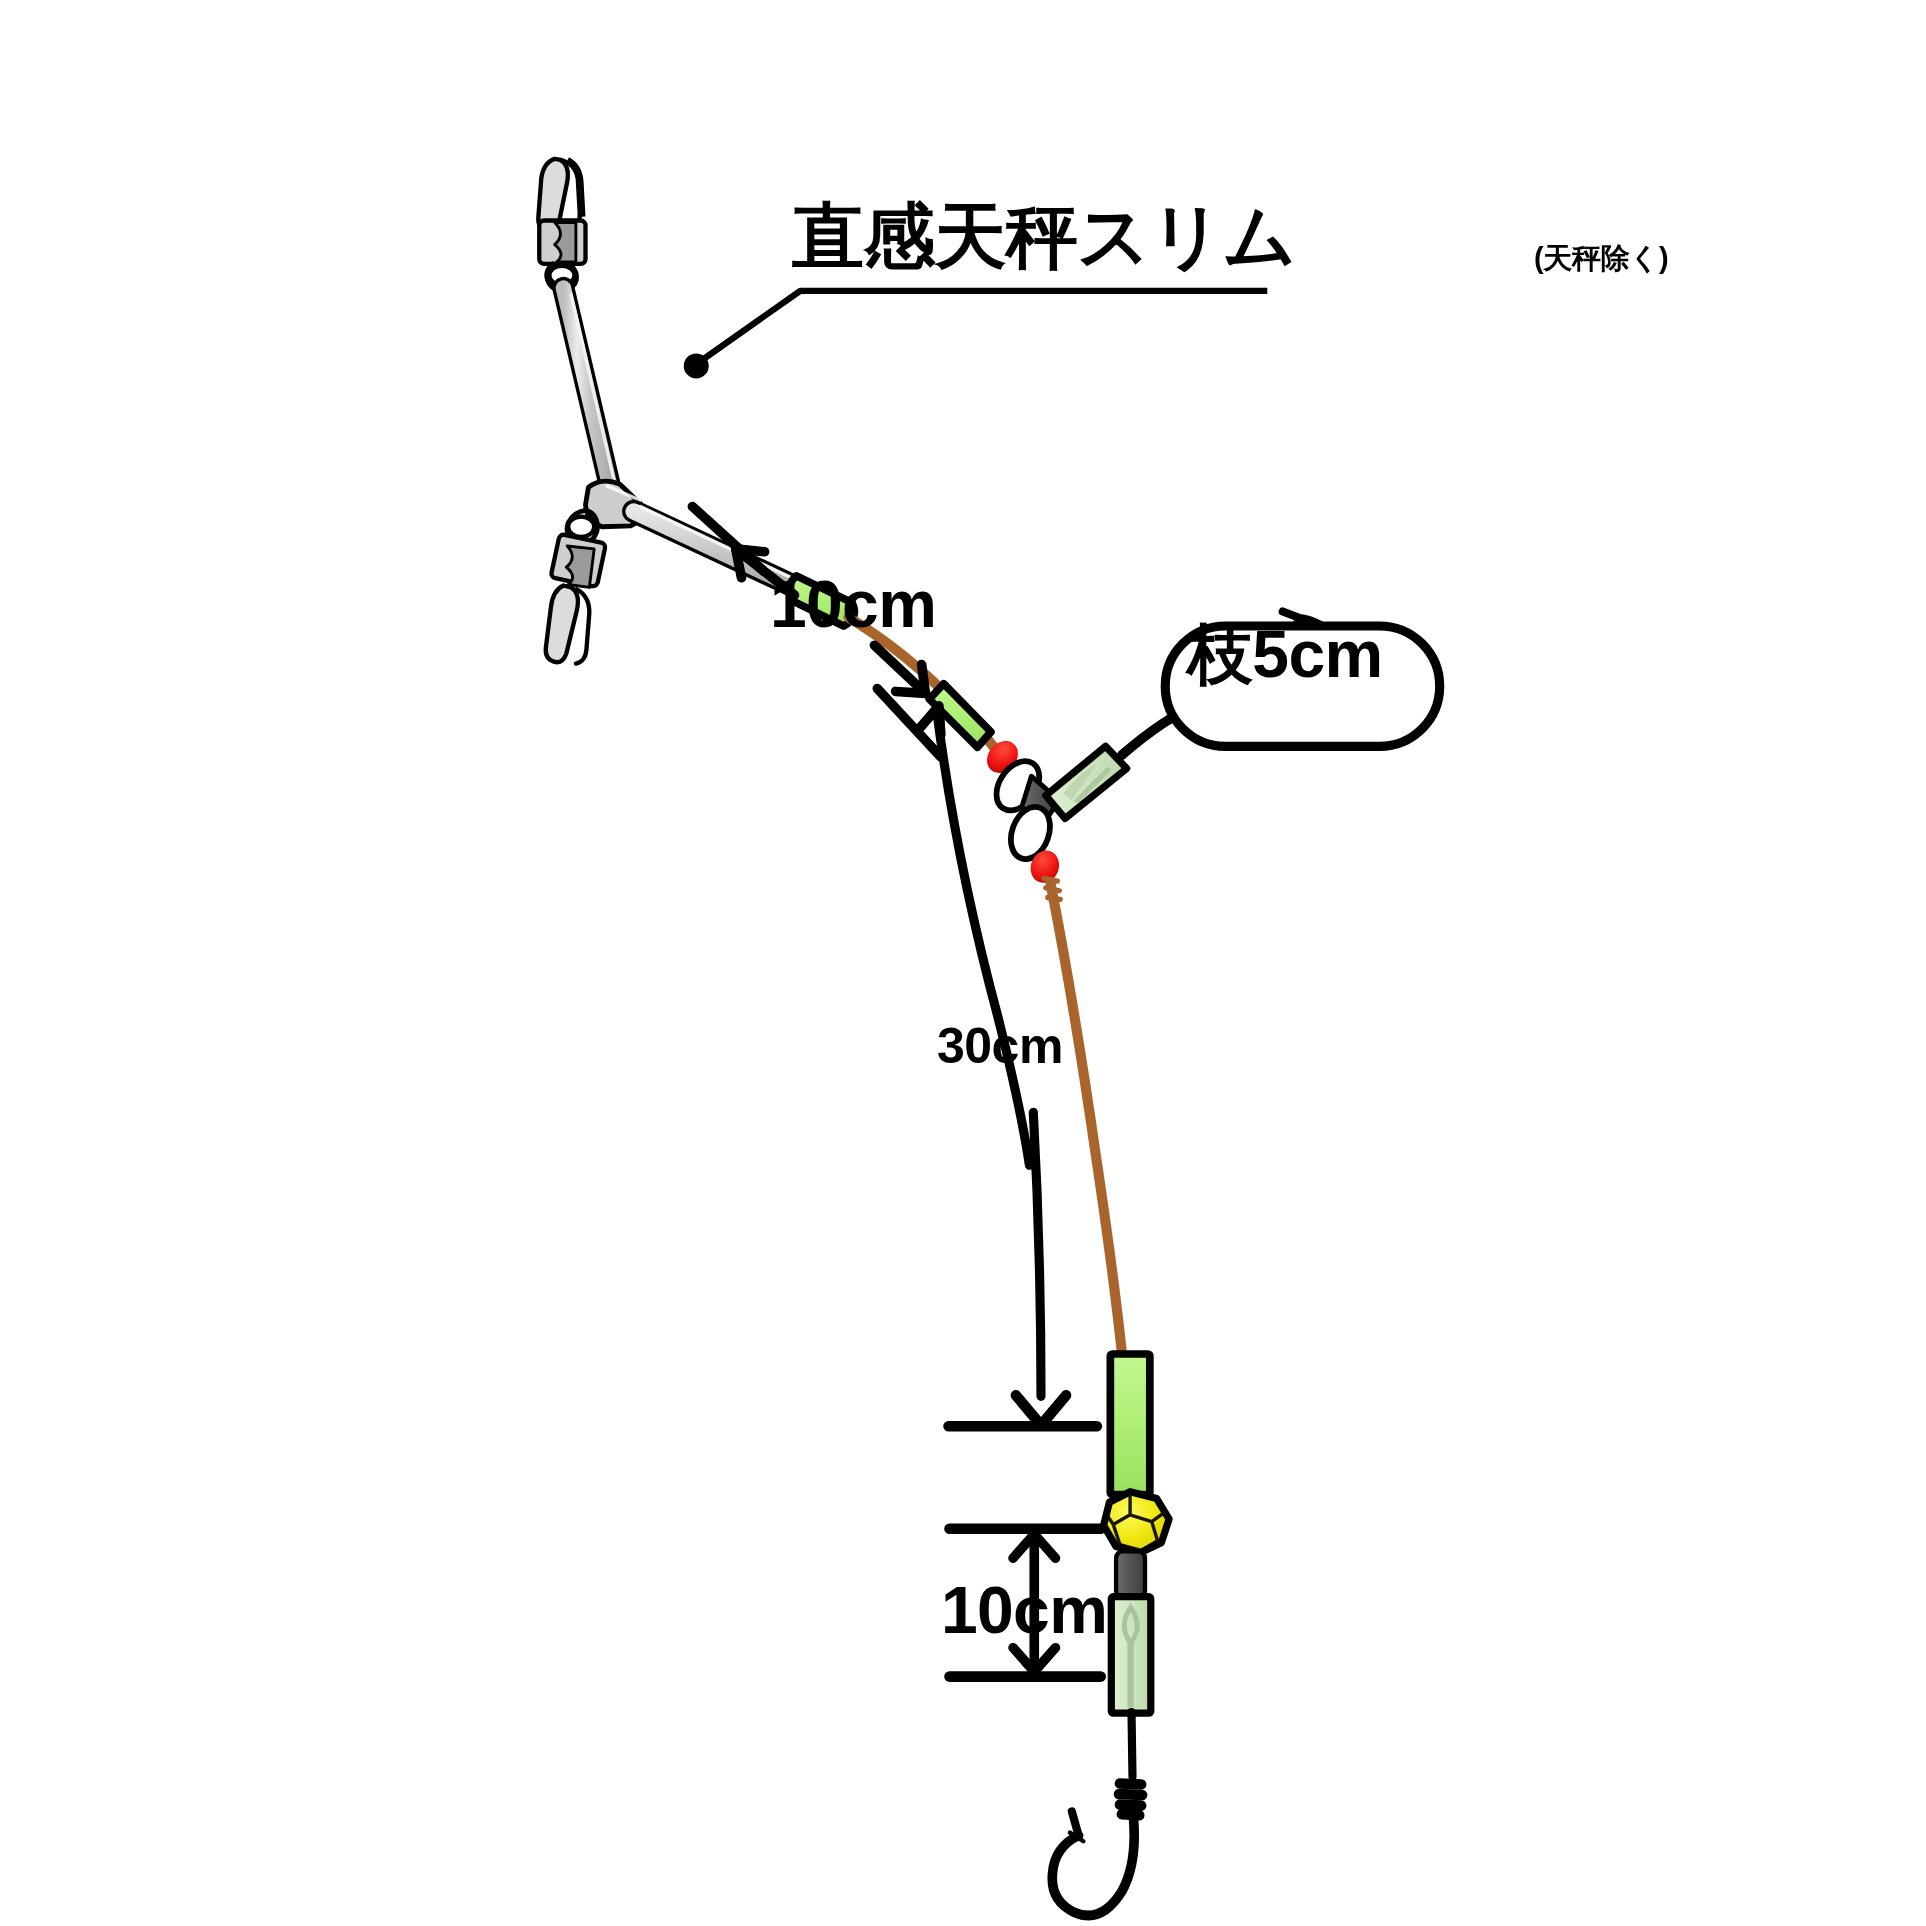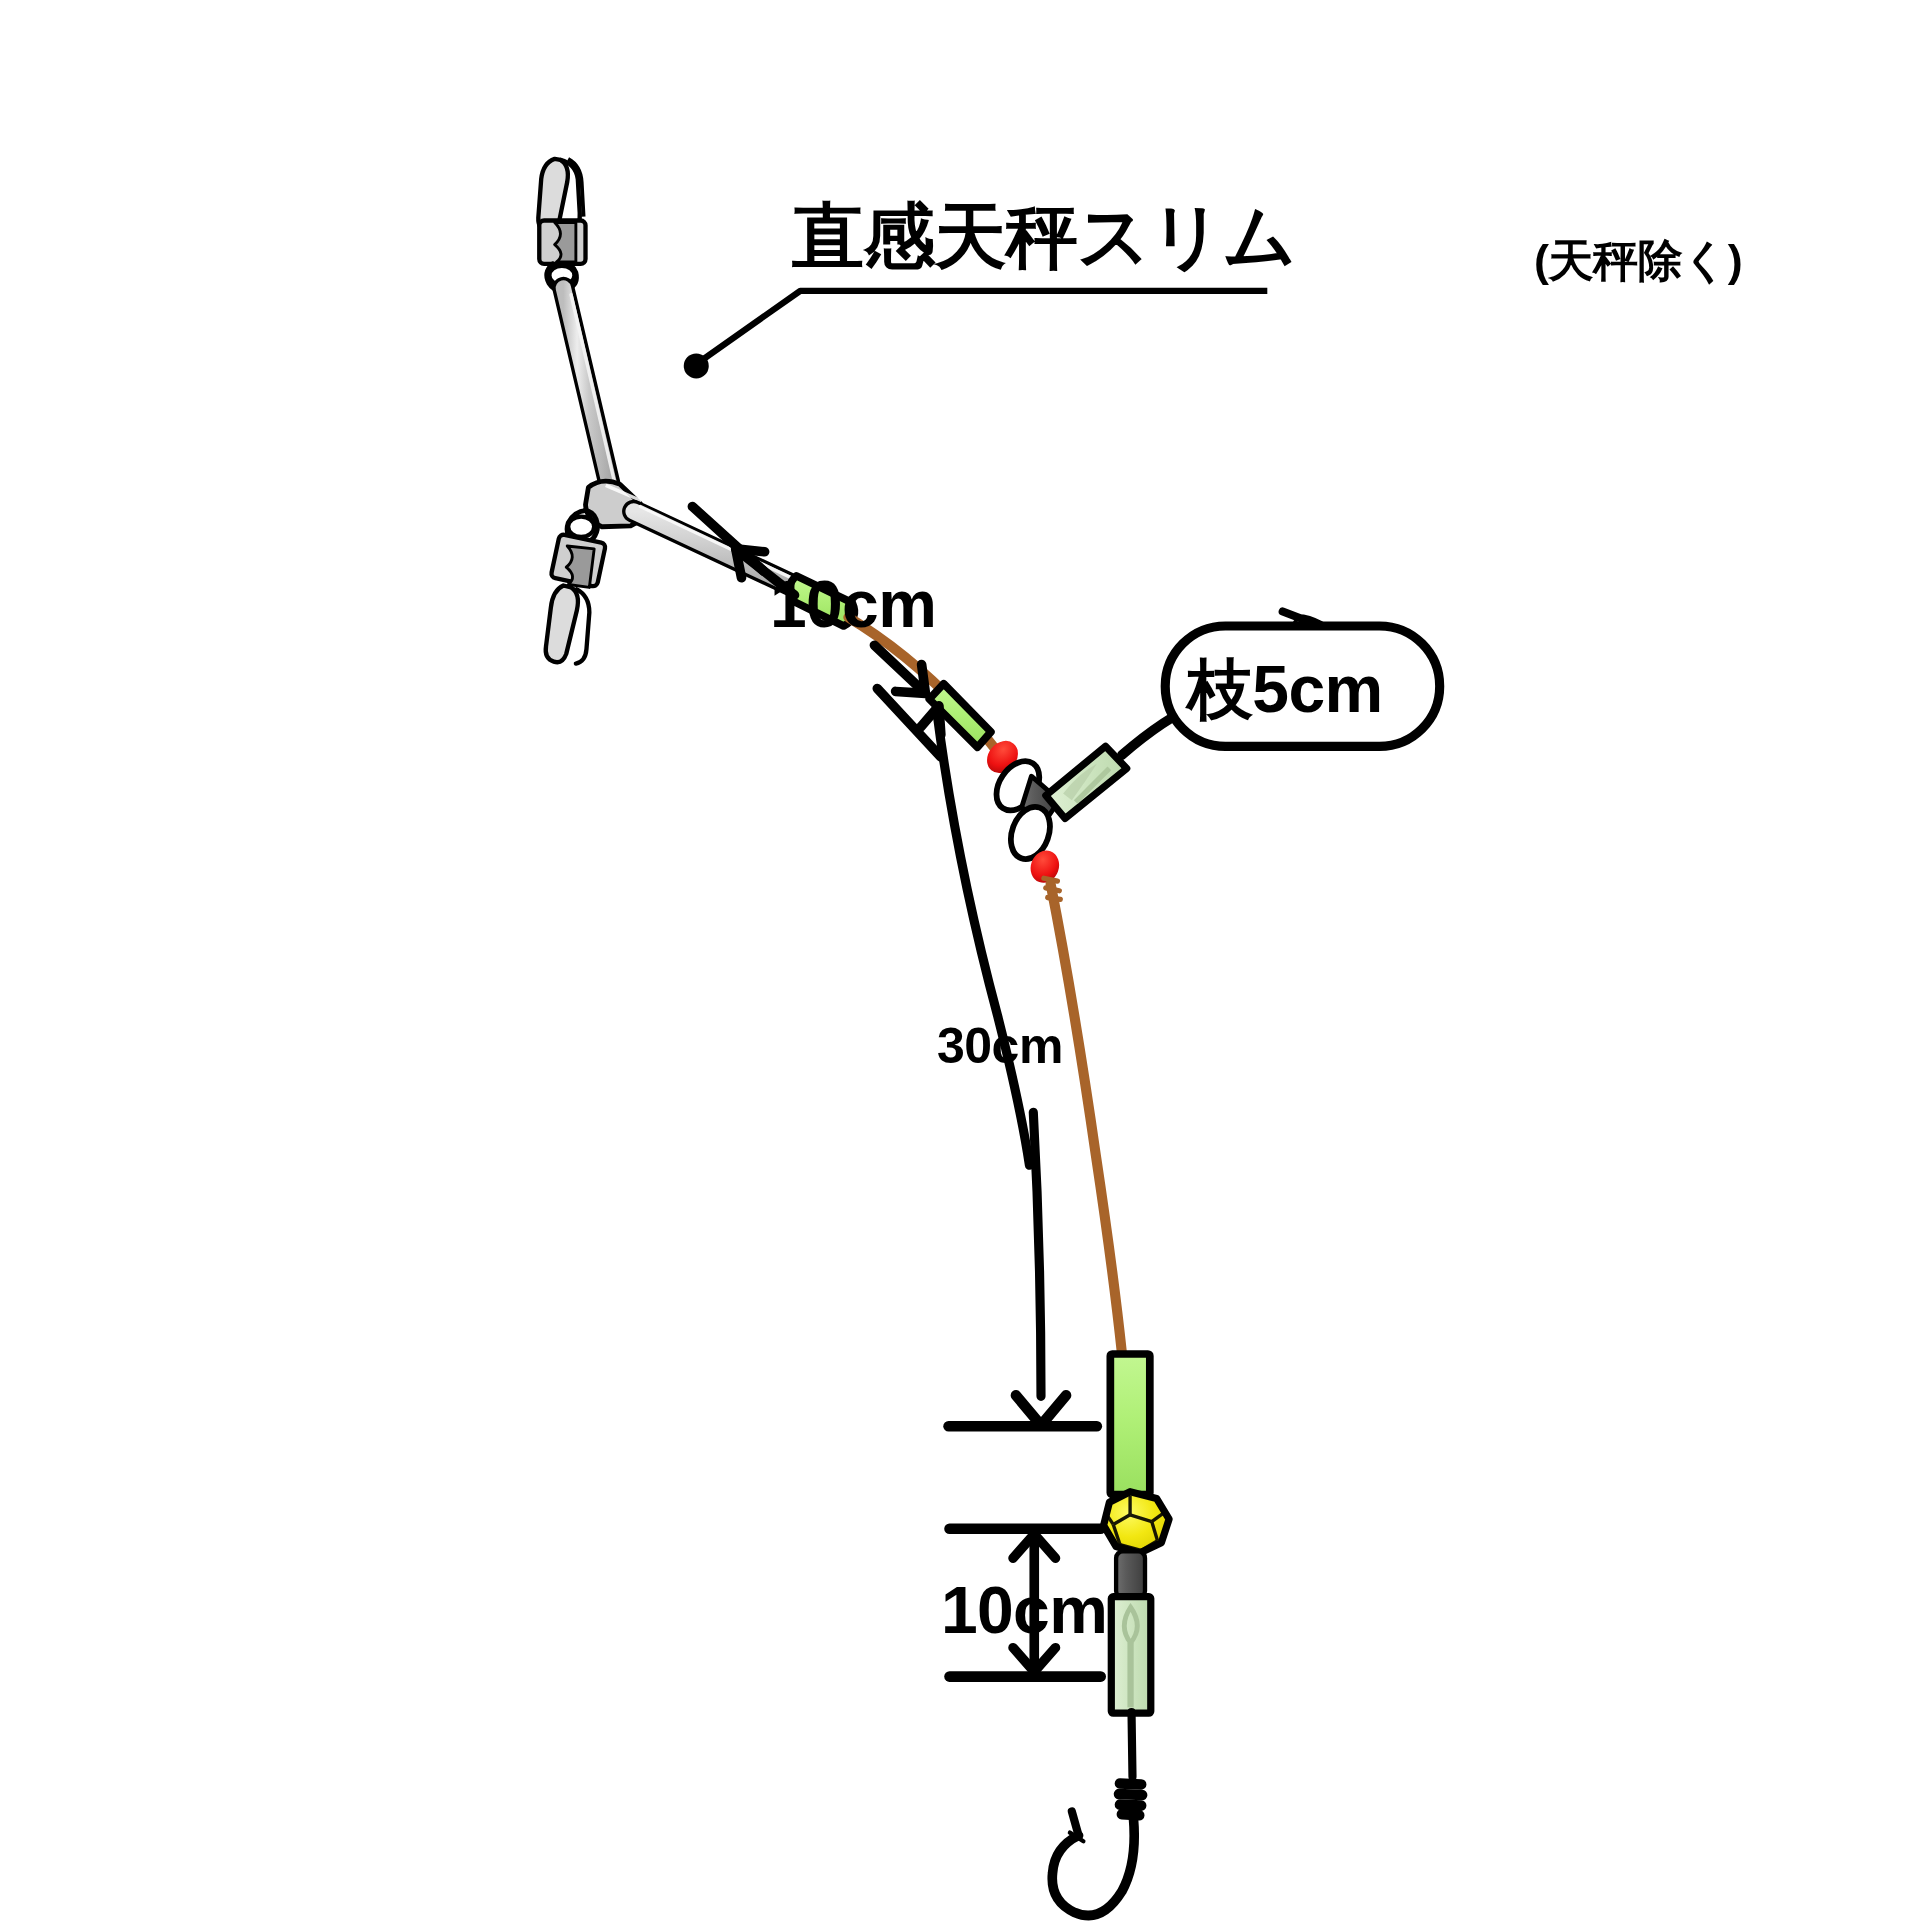--- a/index.html
+++ b/index.html
@@ -41,41 +41,41 @@
     top: 200px;
     font-size: 72px;
   }
   #total-length-text {
     left: 1469px;
     top: 154px;
     font-size: 72px;
   }
   #total-length-note {
     left: 1534px;
-    top: 238px;
-    font-size: 45px;
+    top: 244px;
+    font-size: 29px;
   }
   #dim-top-text {
     left: 770px;
     top: 571px;
     font-size: 66px;
   }
   #dim-mid-text {
     left: 937px;
     top: 1021px;
     font-size: 50px;
   }
   #dim-bot-text {
     left: 941px;
     top: 1577px;
     font-size: 66px;
   }
   #branch-badge-text {
     left: 1187px;
-    top: 656px;
+    top: 621px;
     font-size: 66px;
     text-align: right;
   }
 </style>
 </head>
 <body>
 
 <div id="stage">
 
   <svg class="diagram" viewBox="0 0 4000 4000">

